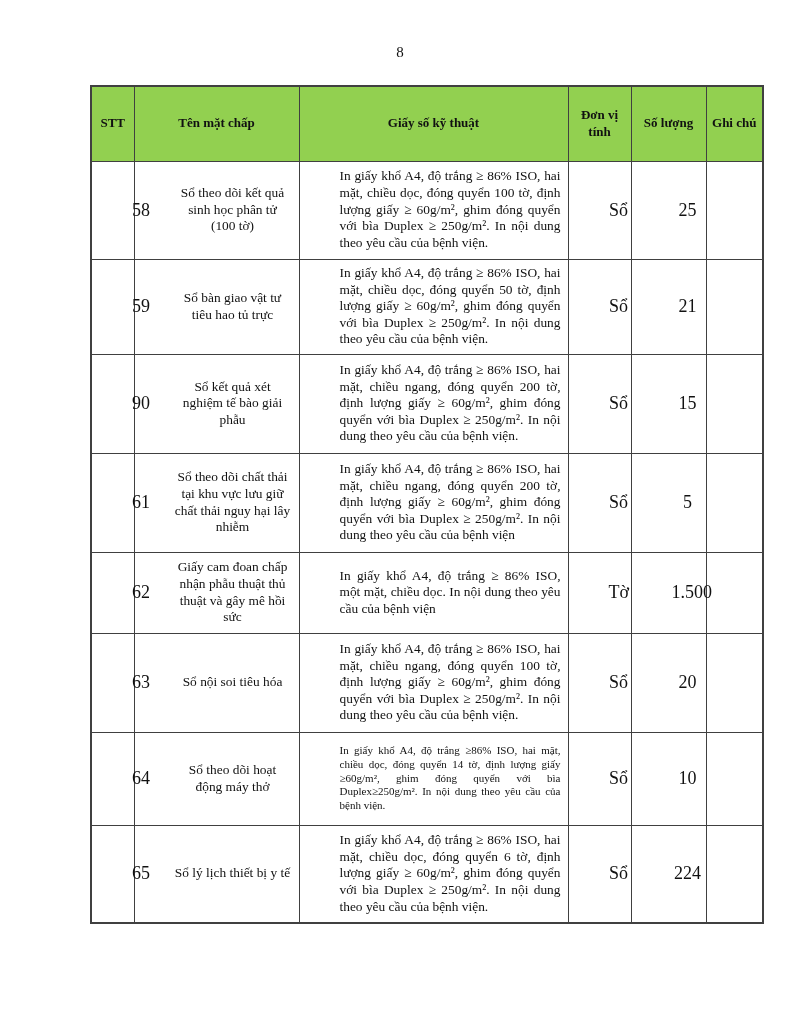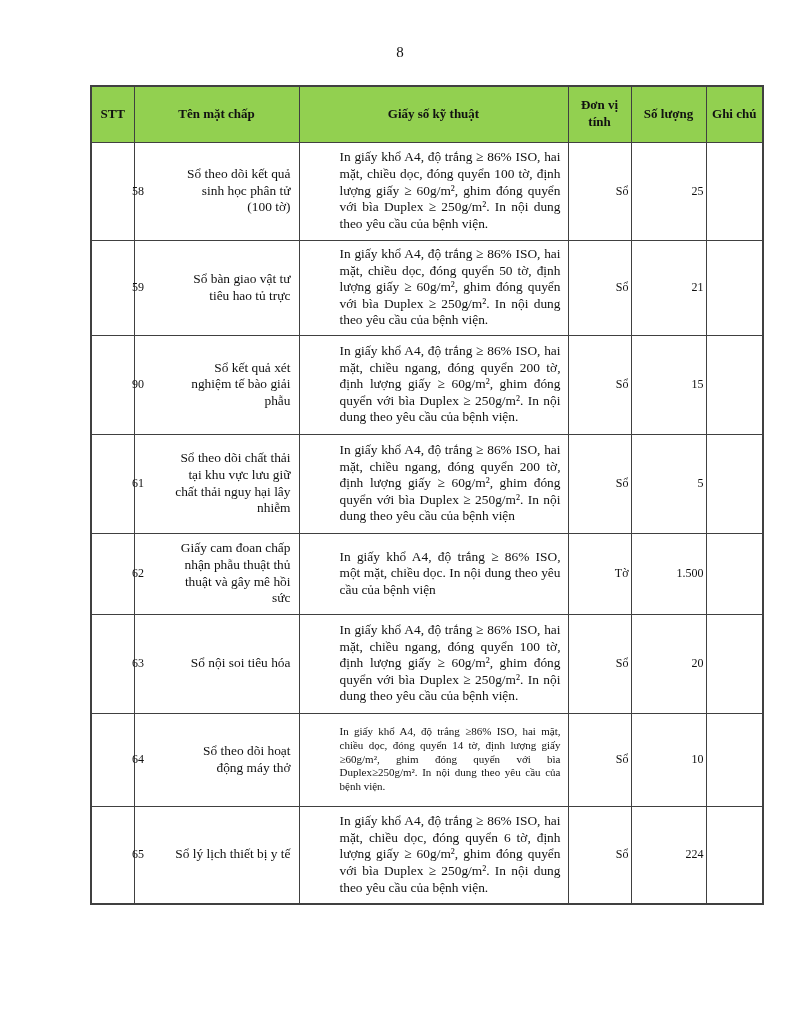--- a/index.html
+++ b/index.html
@@ -27,36 +27,36 @@
     border-collapse:collapse;
     table-layout:fixed;
     border:2px solid var(--border);
   }
   table.doc th, table.doc td{
     border:1px solid var(--border);
     vertical-align:middle;
     color:var(--text);
     padding-left:40px;
   }
-  table.doc thead tr{height:56px;}
+  table.doc thead tr{height:75px;}
   table.doc th{
     background:var(--header-bg);
     font-weight:bold;
     font-size:13px;
     text-align:center;
     padding:2px 3px;
     line-height:1.3;
   }
   td.c-center{
-    text-align:right;
-    font-size:12px;
+    text-align:center;
+    font-size:18px;
     padding:2px;
   }
   td.c-name{
-    text-align:right;
+    text-align:center;
     font-size:13.4px;
     line-height:1.24;
     padding:4px 8px;
   }
   td.c-spec{
     text-align:justify;
     font-size:13.4px;
     line-height:1.24;
     padding:4px 7px;
   }

